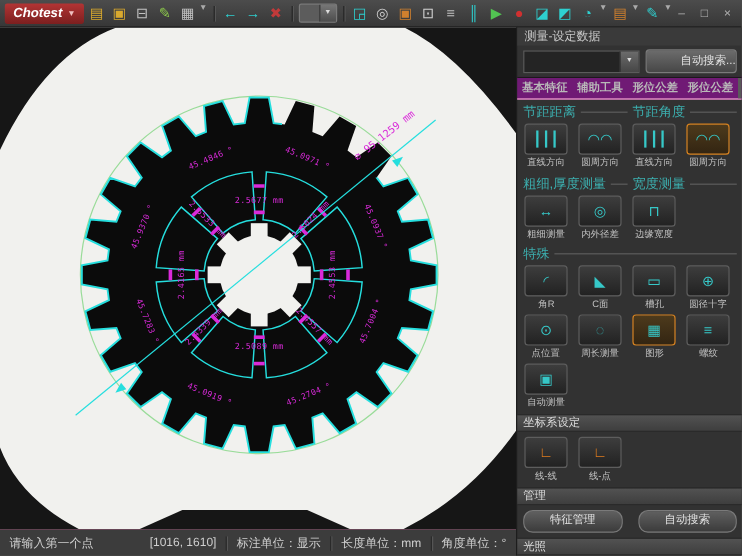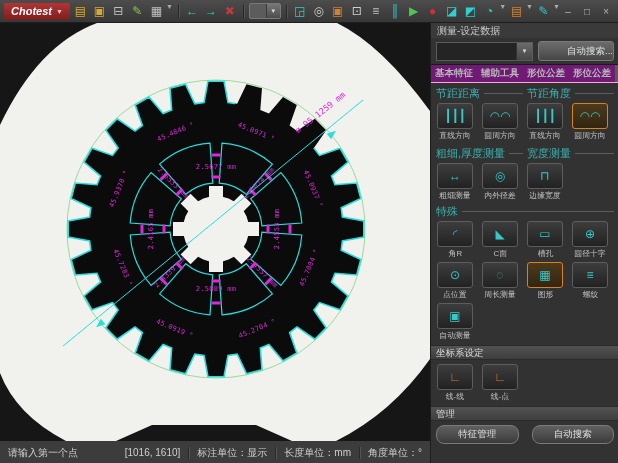--- a/index.html
+++ b/index.html
@@ -337,17 +337,18 @@
             <div class="tool orange">
               <div class="ic">∟</div>
               <div class="lb">线-点</div>
             </div>
           </div>
           <div class="pbar">管理</div>
           <div class="widerow">
             <div class="widebtn">特征管理</div>
             <div class="widebtn">自动搜索</div>
           </div>
+          <div class="pbar">光照</div>
         </div>
 
     </div>
   </div>
 </div>
 
 </body></html>

